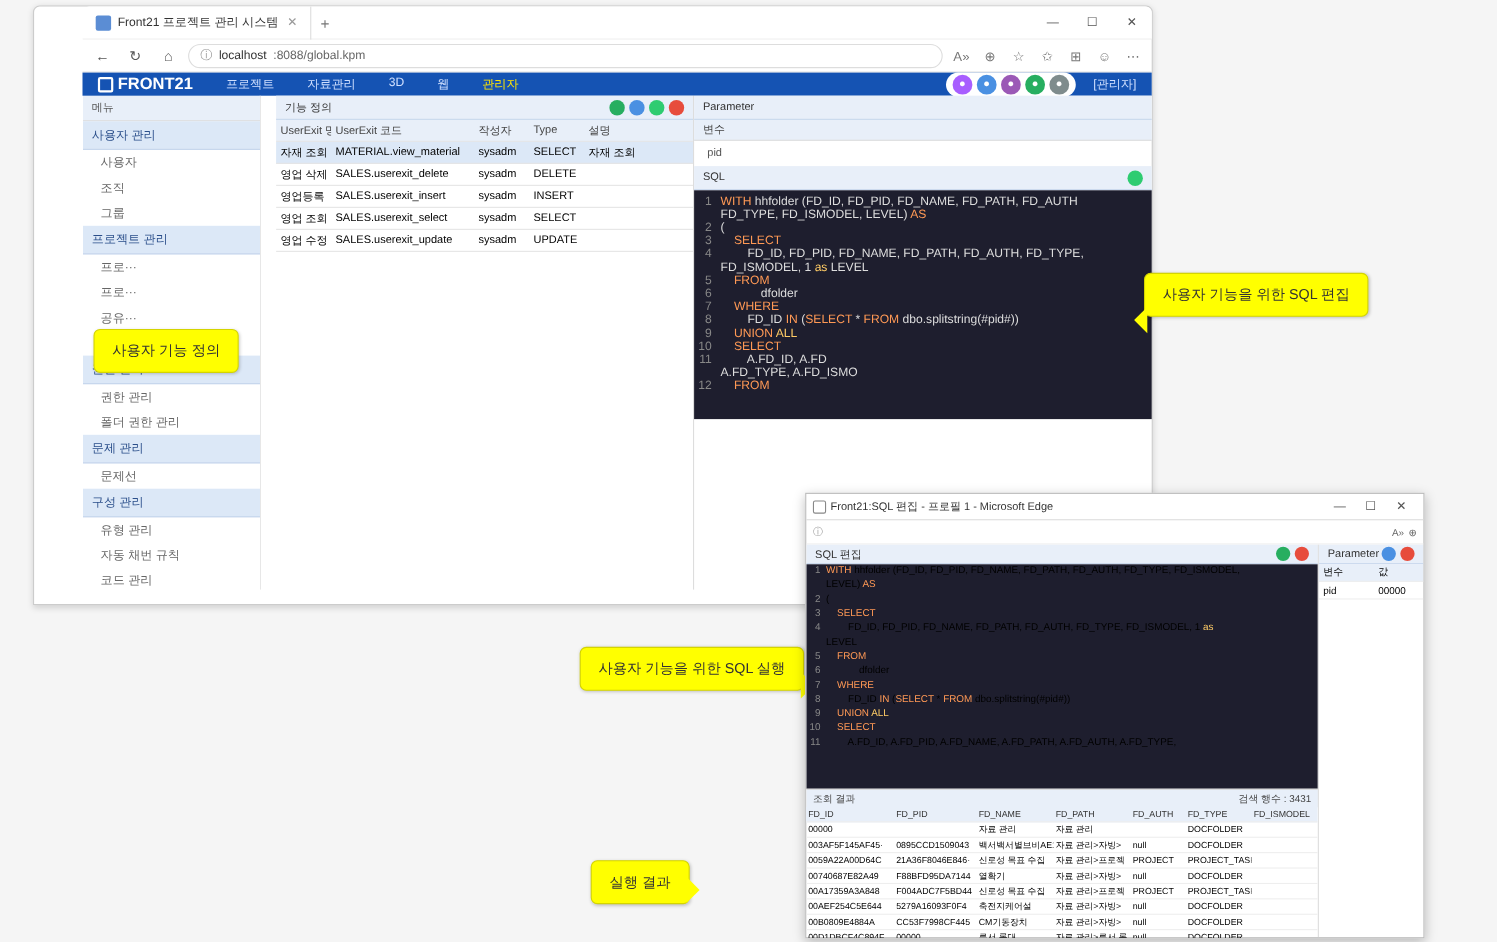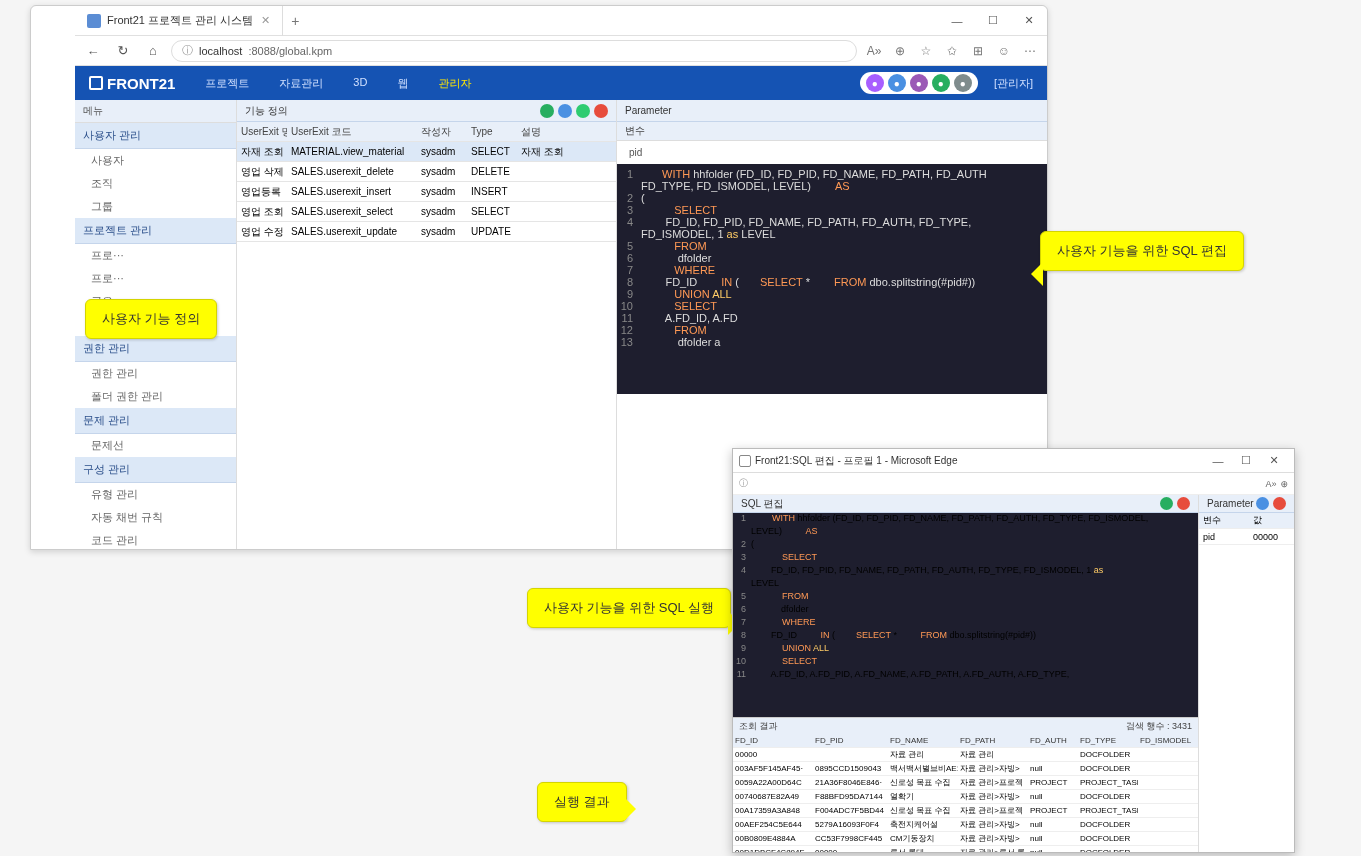--- a/index.html
+++ b/index.html
@@ -15,41 +15,41 @@
 .win-btn { width: 36px; height: 30px; display: flex; align-items: center; justify-content: center; font-size: 11px; color: #555; cursor: pointer; }
 
 .addr-bar { height: 30px; display: flex; align-items: center; padding: 0 6px; gap: 6px; border-bottom: 1px solid #e0e0e0; }
 .nav-btn { width: 24px; height: 24px; display: flex; align-items: center; justify-content: center; color: #555; cursor: pointer; font-size: 13px; }
 .url-box { flex: 1; height: 22px; border: 1px solid #ddd; border-radius: 12px; padding: 0 10px; display: flex; align-items: center; font-size: 11px; color: #666; gap: 6px; }
 .url-box .lock { color: #999; }
 .url-host { color: #333; }
 .right-icons { display: flex; gap: 4px; }
 .ri { width: 22px; height: 22px; display: flex; align-items: center; justify-content: center; color: #777; font-size: 12px; cursor: pointer; }
 
-.app-header { height: 34px; background: #1553b3; display: flex; align-items: center; padding: 0 14px; color: #fff; }
+.app-header { height: 21px; background: #1553b3; display: flex; align-items: center; padding: 0 14px; color: #fff; }
 .logo { font-weight: bold; font-size: 15px; margin-right: 30px; display: flex; align-items: center; gap: 4px; }
 .logo .sq { width: 14px; height: 14px; border: 2px solid #fff; border-radius: 2px; }
 .top-nav { display: flex; gap: 30px; font-size: 11px; }
 .top-nav-item { color: #d0e0ff; cursor: pointer; }
 .top-nav-item.active { color: #ffe600; }
 .icon-row { margin-left: auto; display: flex; align-items: center; gap: 8px; }
 .icon-circles { display: flex; gap: 4px; background: #fff; border-radius: 12px; padding: 2px 6px; }
 .circ { width: 18px; height: 18px; border-radius: 50%; display: flex; align-items: center; justify-content: center; font-size: 10px; color: #fff; }
 .c1{background:#a85eff;} .c2{background:#4a90e2;} .c3{background:#9b59b6;} .c4{background:#27ae60;} .c5{background:#7f8c8d;}
 .admin-label { font-size: 11px; color: #d0e0ff; margin-left: 8px; text-align: right; }
 
 .app-body { display: flex; height: calc(100% - 94px); }
 .sidebar { width: 162px; border-right: 1px solid #ddd; background: #fff; overflow: auto; font-size: 11px; }
 .sb-head { padding: 4px 8px; background: #e8eff9; color: #555; font-size: 10px; border-bottom: 1px solid #ddd; }
 .sb-group { padding: 5px 8px; background: #dce8f7; color: #2a4e8a; border-bottom: 1px solid #c5d5eb; cursor: pointer; }
 .sb-item { padding: 4px 16px; color: #666; cursor: pointer; }
 
 .main-panel { flex: 1; display: flex; flex-direction: column; }
 .func-def { flex: 1; display: flex; }
-.func-left { width: 380px; border-right: 1px solid #ddd; display: flex; flex-direction: column; }
+.func-left { width: 380px; border-right: 1px solid #ddd; display: flex; flex-direction: column; margin-left: 14px; }
 .panel-h { height: 22px; background: #e8eff9; border-bottom: 1px solid #c5d5eb; display: flex; align-items: center; padding: 0 8px; font-size: 10px; color: #333; }
 .panel-h .tools { margin-left: auto; display: flex; gap: 4px; }
 .tool-ic { width: 14px; height: 14px; border-radius: 50%; cursor: pointer; }
 .tgreen{background:#27ae60;} .tblue{background:#4a90e2;} .tgreen2{background:#2ecc71;} .tred{background:#e74c3c;}
 
 .grid { font-size: 10px; }
 .grid-row { display: flex; border-bottom: 1px solid #e5e5e5; height: 20px; align-items: center; }
 .grid-row.header { background: #e8eff9; color: #444; }
 .grid-row.sel { background: #dce8f7; }
 .gc { padding: 0 4px; overflow: hidden; white-space: nowrap; }
@@ -57,27 +57,27 @@
 
 .func-right { flex: 1; display: flex; flex-direction: column; }
 .param-body { padding: 6px 12px; font-size: 10px; color: #555; }
 .param-h { font-size: 10px; padding: 2px 8px; background: #e8eff9; color: #444; border-bottom: 1px solid #ddd; }
 
 .sql-panel { height: 230px; display: flex; flex-direction: column; }
 .sql-editor { flex: 1; background: #1e1e2e; color: #ddd; font-family: 'Consolas', monospace; font-size: 11px; padding: 4px 0; overflow: auto; }
 .sql-line { display: flex; }
 .ln { width: 24px; text-align: right; color: #888; padding-right: 8px; user-select: none; }
 .code { flex: 1; white-space: pre; }
-.kw { color: #ff9955; margin-left: 21px; } .kw2 { color: #ffcc66; }
+.kw { color: #ff9955; } .kw2 { color: #ffcc66; }
 
 
 .callout { position: absolute; background: #ffff00; border: 1px solid #d4d400; border-radius: 6px; padding: 10px 16px; font-size: 13px; color: #333; box-shadow: 1px 1px 3px rgba(0,0,0,0.2); text-align: center; }
 .callout.speech::after { content: ''; position: absolute; width: 0; height: 0; border: 12px solid transparent; }
 #co1 { left: 85px; top: 299px; }
-#co2 { left: 1040px; top: 231px; }
+#co2 { left: 1040px; top: 248px; }
 #co2::after { border-right-color: #ffff00; left: -22px; top: 30px; }
 #co3 { left: 527px; top: 588px; }
 #co3::after { border-left-color: #ffff00; right: -22px; top: 22px; }
 #co4 { left: 537px; top: 782px; }
 #co4::after { border-left-color: #ffff00; right: -22px; top: 14px; }
 
 
 .popup-window { position: absolute; left: 732px; top: 448px; width: 563px; height: 405px; background: #fff; border: 1px solid #bbb; box-shadow: 0 3px 10px rgba(0,0,0,0.25); display: flex; flex-direction: column; font-size: 10px; }
 .pop-title { height: 24px; display: flex; align-items: center; padding: 0 6px; border-bottom: 1px solid #ddd; }
 .pop-title .pt { font-size: 10px; color: #333; display: flex; align-items: center; gap: 4px; }
@@ -248,20 +248,26 @@
         </div>
         <div class="func-right">
           <div class="panel-h">
             <span>Parameter</span>
           </div>
           <div class="param-h">변수</div>
           <div class="param-body" id="param-body">
               <div>pid</div>
             </div>
           <div class="sql-panel">
+            <div class="panel-h">
+              <span>SQL</span>
+              <div class="tools">
+                <div class="tool-ic tgreen2"></div>
+              </div>
+            </div>
             <div class="sql-editor" id="sql-ed">
                 <div class="sql-line">
                   <div class="ln">1</div>
                   <div class="code"><span class="kw">WITH</span> hhfolder (FD_ID, FD_PID, FD_NAME, FD_PATH, FD_AUTH</div>
                 </div>
                 <div class="sql-line">
                   <div class="ln"></div>
                   <div class="code">FD_TYPE, FD_ISMODEL, LEVEL) <span class="kw">AS</span></div>
                 </div>
                 <div class="sql-line">
@@ -302,26 +308,26 @@
                 </div>
                 <div class="sql-line">
                   <div class="ln">10</div>
                   <div class="code">    <span class="kw">SELECT</span></div>
                 </div>
                 <div class="sql-line">
                   <div class="ln">11</div>
                   <div class="code">        A.FD_ID, A.FD</div>
                 </div>
                 <div class="sql-line">
+                  <div class="ln"></div>
+                  <div class="code">A.FD_TYPE, A.FD_ISMO</div>
+                </div>
+                <div class="sql-line">
                   <div class="ln">12</div>
                   <div class="code">    <span class="kw">FROM</span></div>
-                </div>
-                <div class="sql-line">
-                  <div class="ln">13</div>
-                  <div class="code">            dfolder a</div>
                 </div>
               </div>
           </div>
         </div>
       </div>
     </div>
   </div>
 </div>
 
 <div class="callout" id="co1">사용자 기능 정의</div>

